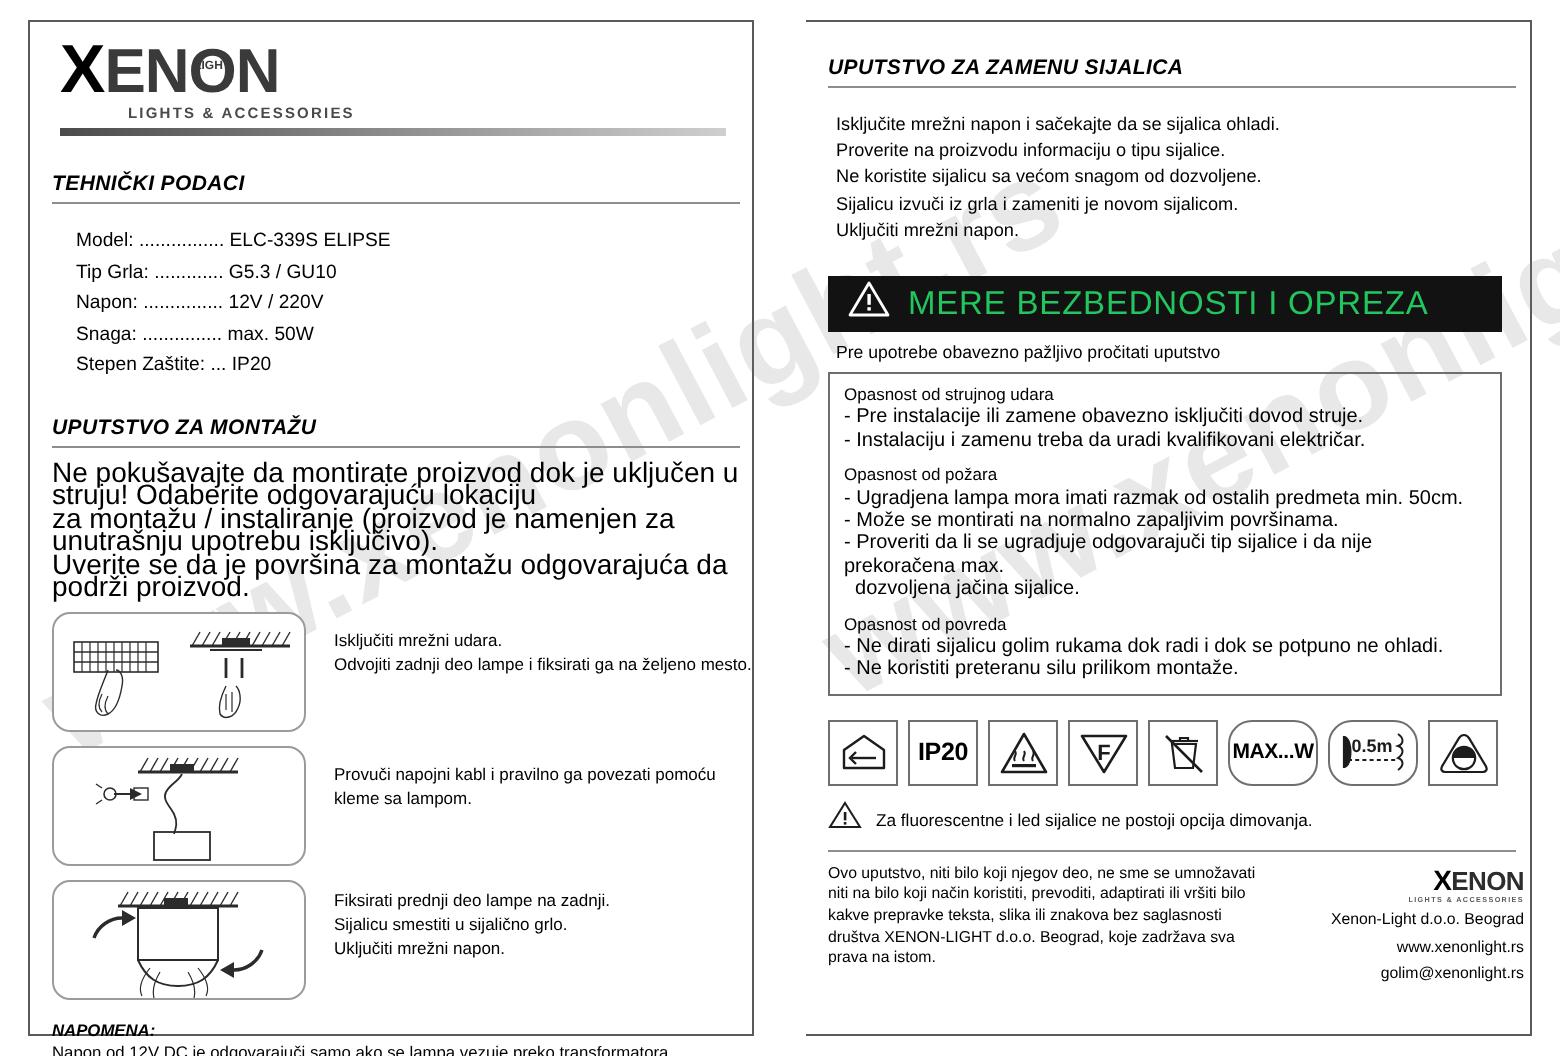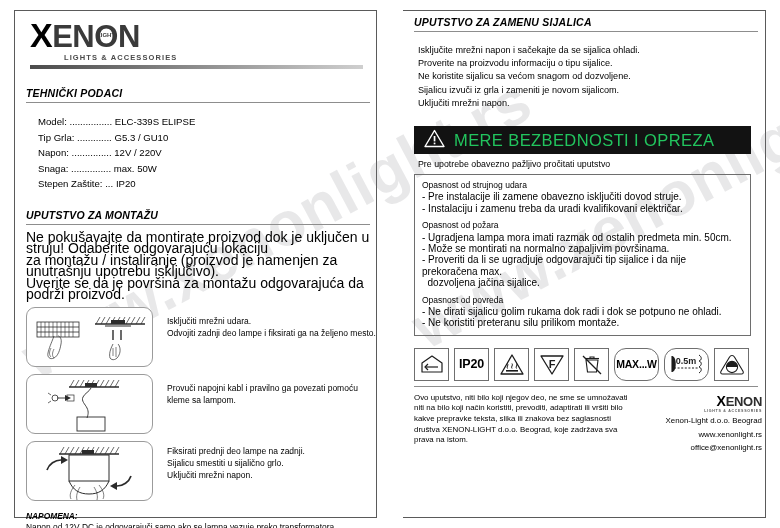--- a/index.html
+++ b/index.html
@@ -37,21 +37,21 @@
     position:relative;
     box-sizing:border-box;
     z-index:10;
   }
   .col-left{
     width:390px;height:528px;
     padding:16px 14px 12px 16px;
   }
   .col-right{
     width:390px;height:380px;
-    padding:16px 16px 8px 14px;
+    padding:28px 16px 8px 14px;
   }
   .frame-left{
     position:absolute;left:14px;top:10px;width:363px;height:508px;
     border:1px solid #5a5a5a;box-sizing:border-box;z-index:1;
   }
   .frame-right{
     position:absolute;left:403px;top:10px;width:363px;height:508px;
     border:1px solid #5a5a5a;box-sizing:border-box;border-left:none;z-index:1;
   }
 
@@ -432,27 +432,37 @@
         <svg width="28" height="23" viewBox="0 0 28 23">
           <g fill="none" stroke="#1c1c1c" stroke-width="1.1">
             <path d="M14 2.5 C15.2 2.5, 16 3.2, 16.6 4.2 L25 18.2 C25.8 19.7, 25 21, 23.4 21 L4.6 21 C3 21, 2.2 19.7, 3 18.2 L11.4 4.2 C12 3.2, 12.8 2.5, 14 2.5 Z"></path>
             <circle cx="14" cy="14" r="5.6"></circle>
             <path d="M8.4 14 A5.6 5.6 0 0 1 19.6 14 Z" fill="#1c1c1c" stroke="none"></path>
           </g>
         </svg>
       </div>
     </div>
 
+    <div class="dim-note">
+      <span>
+        <svg width="17" height="15" viewBox="0 0 17 15">
+          <path d="M8.5 1.5 L16 13.5 L1 13.5 Z" fill="none" stroke="#1c1c1c" stroke-width="1"></path>
+          <rect x="7.9" y="6" width="1.3" height="4.2" fill="#1c1c1c"></rect>
+          <rect x="7.9" y="11" width="1.3" height="1.3" fill="#1c1c1c"></rect>
+        </svg>
+      </span>
+      <span class="t">Za fluorescentne i led sijalice ne postoji opcija dimovanja.</span>
+    </div>
 
     <div class="foot-rule"></div>
 
     <div class="footer">
       <div class="foot-left">Ovo uputstvo, niti bilo koji njegov deo, ne sme se umnožavati niti na bilo koji način koristiti, prevoditi, adaptirati ili vršiti bilo kakve prepravke teksta, slika ili znakova bez saglasnosti društva XENON-LIGHT d.o.o. Beograd, koje zadržava sva prava na istom.</div>
       <div class="foot-right">
         <div class="foot-logo"><span class="x">X</span><span>EN</span><span>O</span><span>N</span></div>
         <div class="foot-logo-sub">LIGHTS &amp; ACCESSORIES</div>
         <div class="foot-line">Xenon-Light d.o.o. Beograd</div>
         <div class="foot-line">www.xenonlight.rs</div>
-        <div class="foot-line">office@xenonlight.rs</div>
+        <div class="foot-line">golim@xenonlight.rs</div>
       </div>
     </div>
   </div>
 </div>
 
 </body></html>

